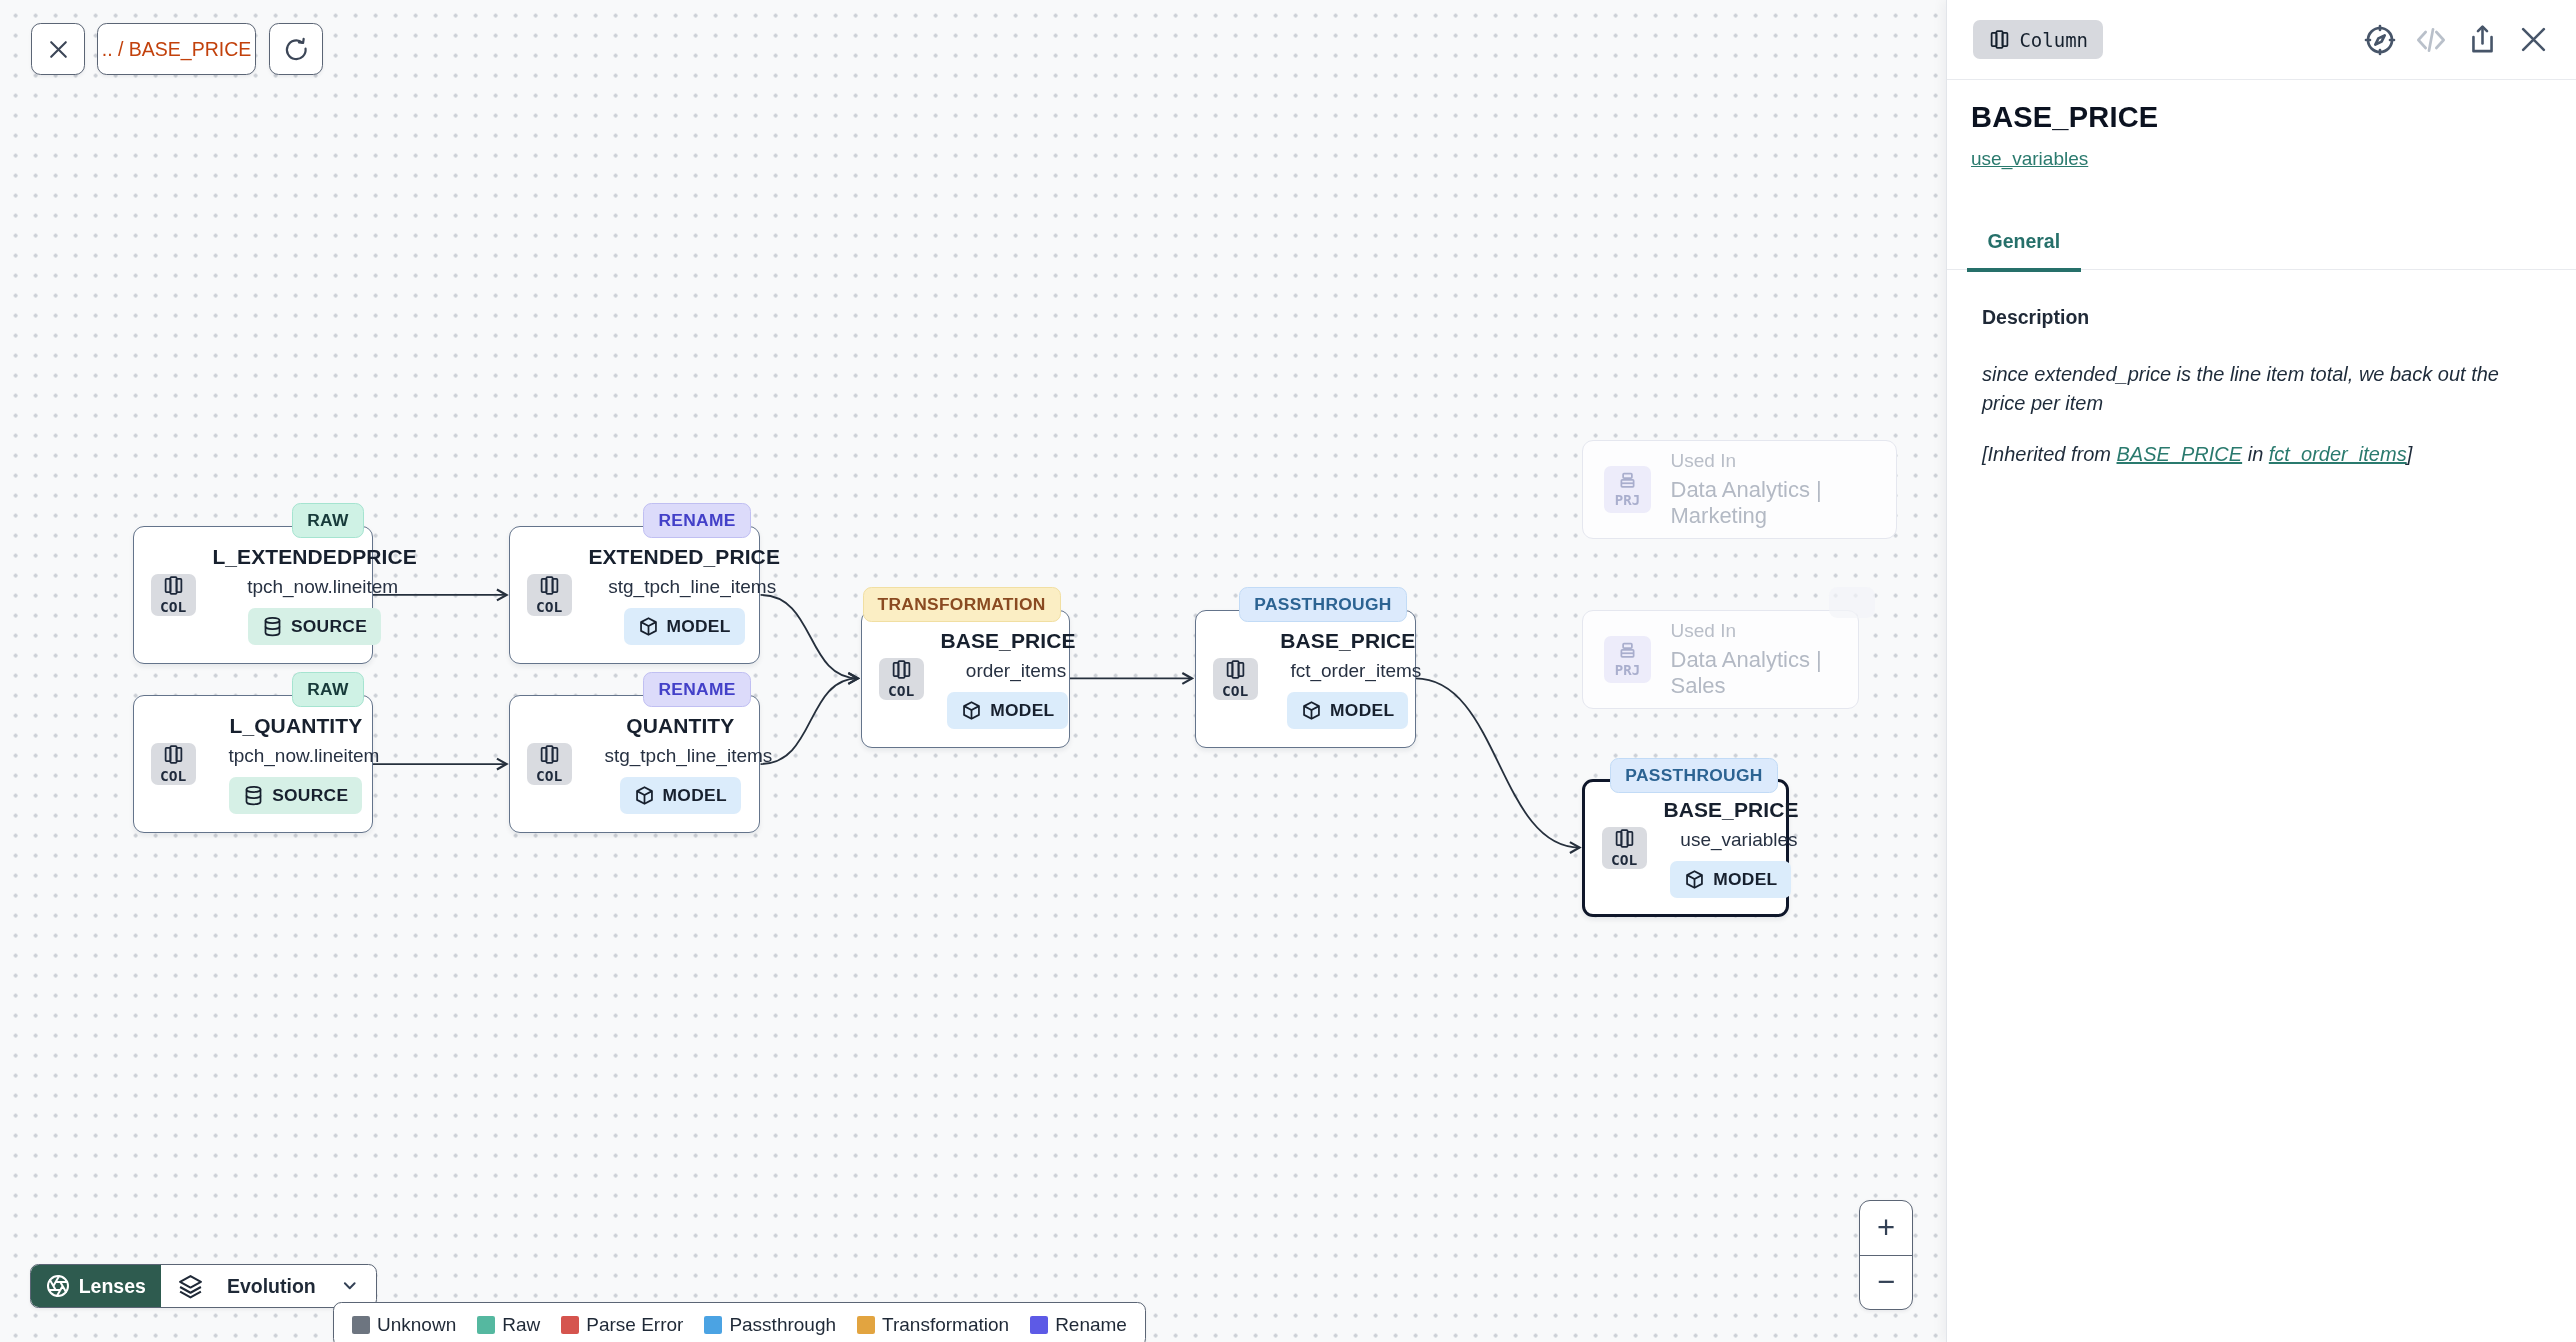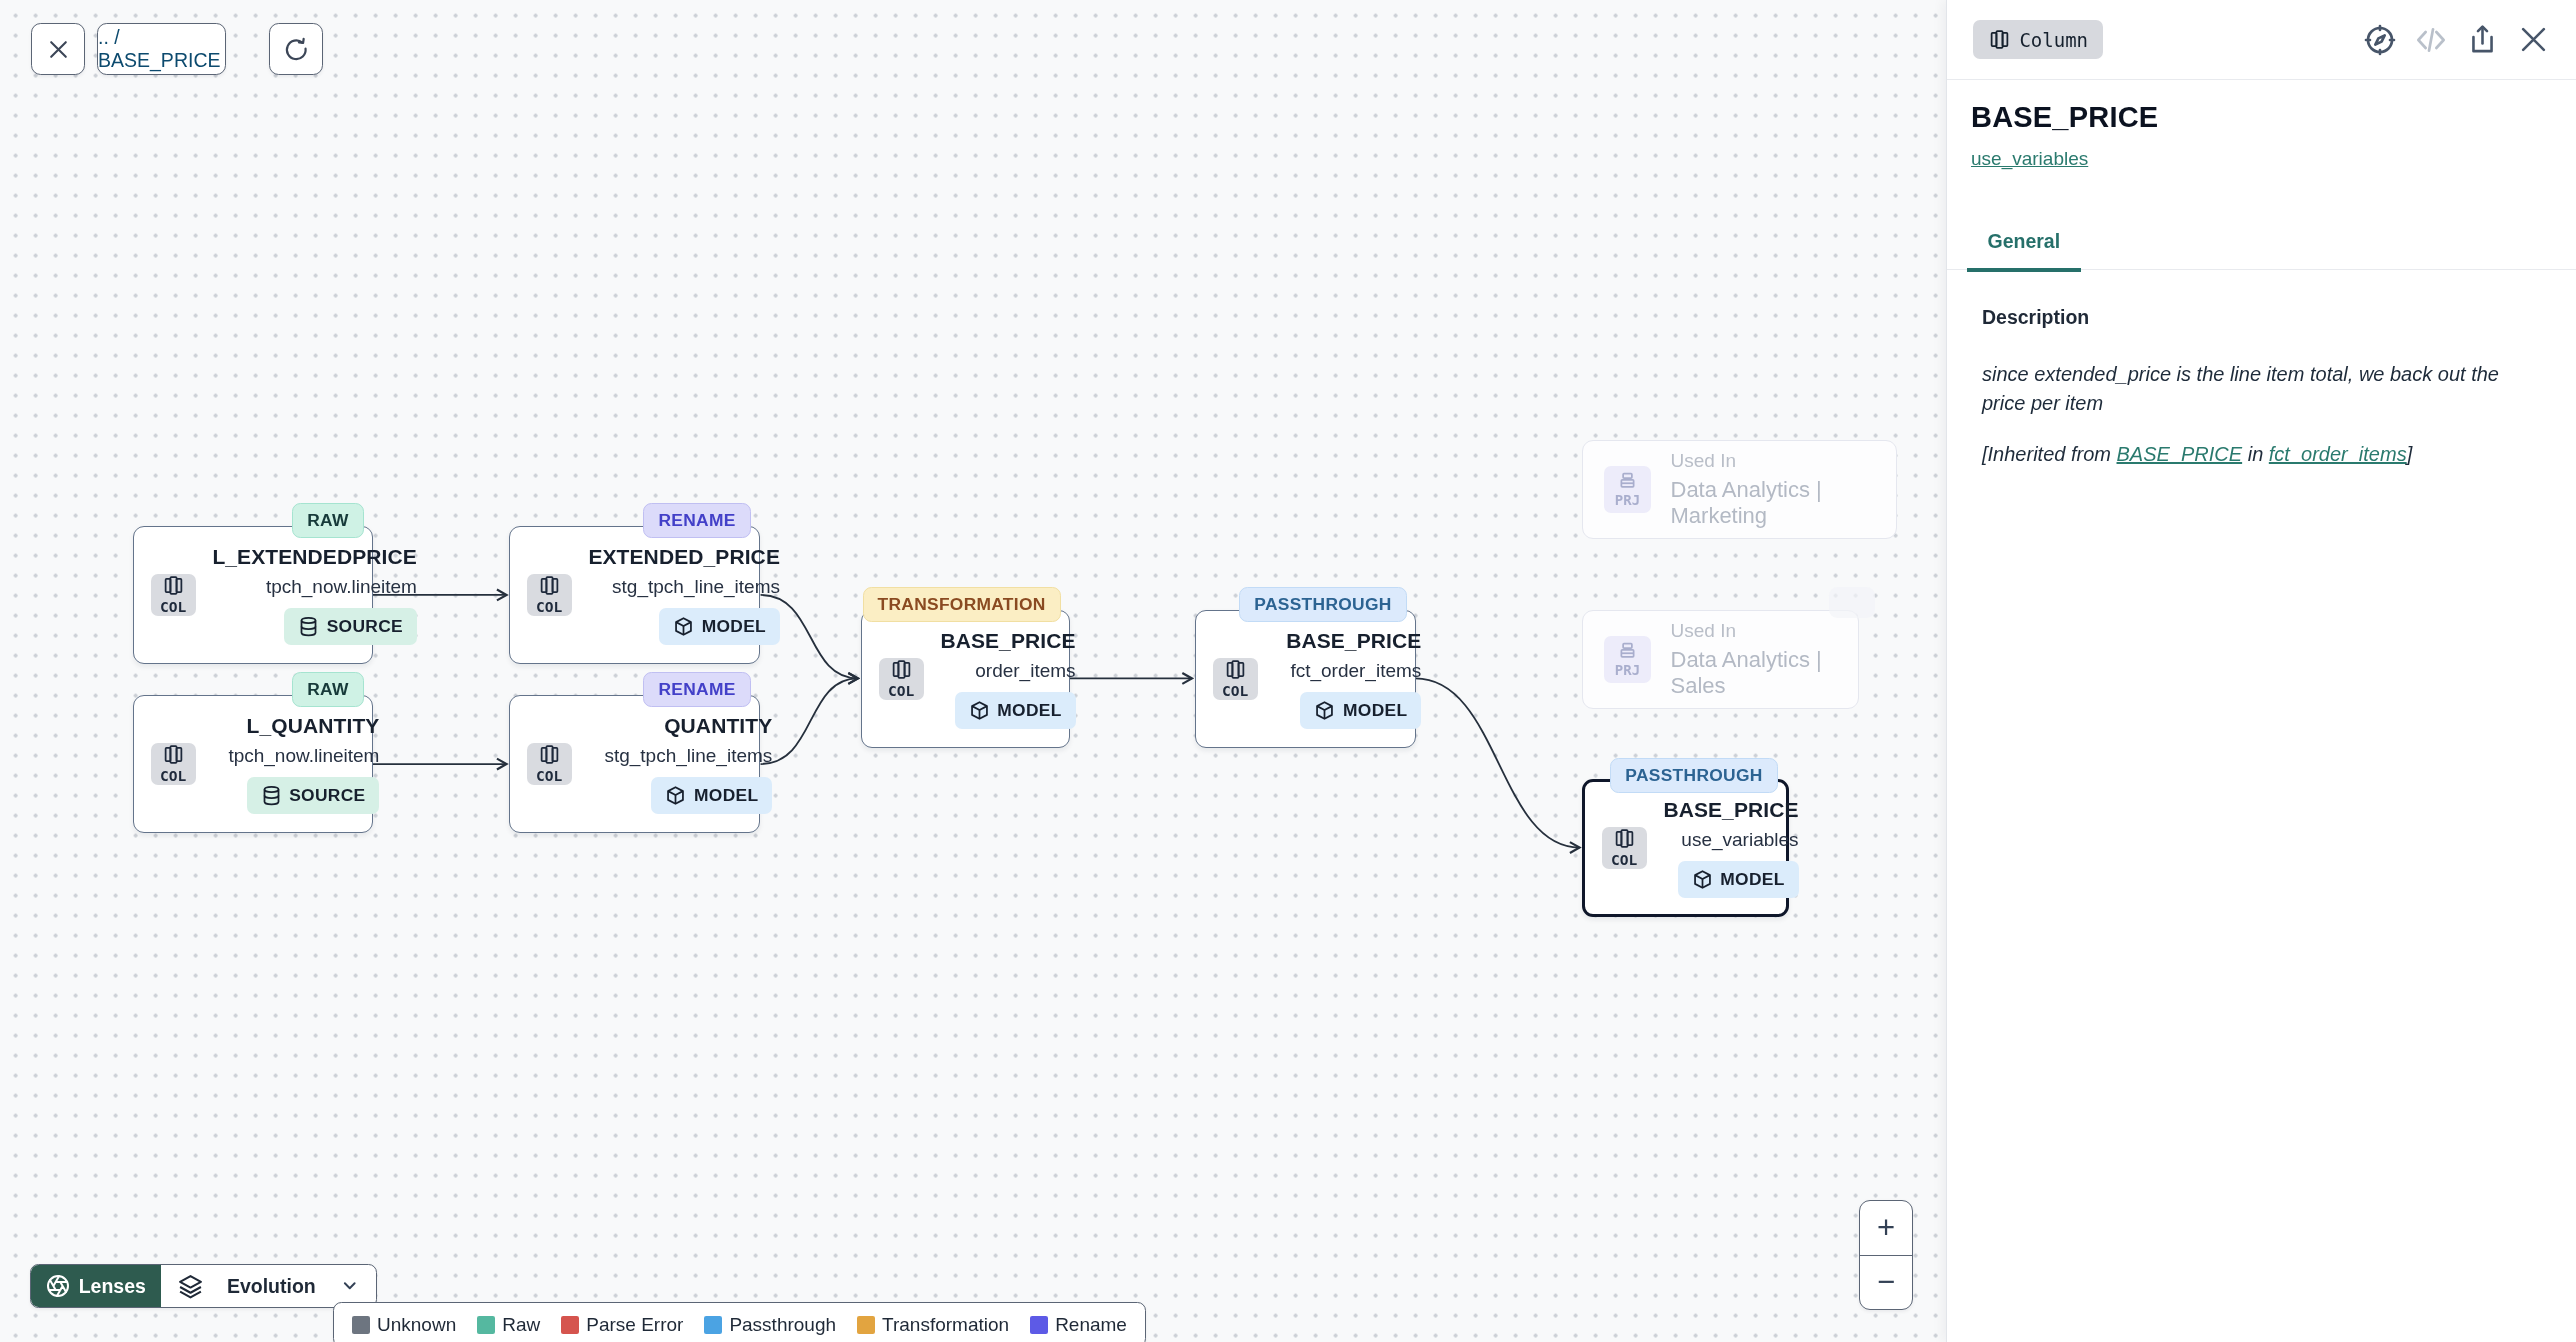--- a/index.html
+++ b/index.html
@@ -22,21 +22,21 @@
 
   
   .tb-btn {
     position:absolute; top:23px; height:52px;
     background:#ffffff; border:1.7px solid #5b6575; border-radius:9.7px;
     display:flex; align-items:center; justify-content:center;
     box-shadow:0 1.4px 3.5px rgba(15,23,42,.06);
     color:#334155; cursor:pointer;
   }
   .tb-close { left:31px; width:54px; }
-  .tb-crumb { left:97px; width:129px; font-size:19.5px; color:#0c4a6e; }
+  .tb-crumb { left:97px; width:159px; font-size:19.5px; color:#c2410c; }
   .tb-refresh { left:269px; width:54px; }
 
   
   .node {
     position:absolute; background:#ffffff;
     border:1.7px solid #64748b; border-radius:11px;
     box-shadow:0 2.1px 5.6px rgba(15,23,42,.07);
   }
   .node.selected { border:3.5px solid #0f172a; }
   .type-badge {
@@ -52,21 +52,21 @@
   .node-body {
     position:absolute; inset:0;
     display:flex; align-items:center; gap:16.7px; padding:0 16.7px;
   }
   .col-box {
     flex:none; width:45px; height:42px; border-radius:7px;
     background:#d9dbe0; color:#1e293b;
     display:flex; flex-direction:column; align-items:center; justify-content:center; gap:1.4px;
   }
   .col-box span { font-family:"DejaVu Sans Mono", monospace; font-size:14.6px; font-weight:700; }
-  .node-main { display:flex; flex-direction:column; align-items:flex-end; gap:6.3px; }
+  .node-main { display:flex; flex-direction:column; align-items:center; gap:6.3px; }
   .node-title { font-size:21px; font-weight:700; color:#17202e; letter-spacing:0.1px; }
   .node-sub { font-size:19px; color:#273142;margin-left:16px; }
   .kind-badge {
     margin-top:3.5px; display:inline-flex; align-items:center; gap:7.7px;
     padding:8px 14px; border-radius:7px;
     font-size:17.4px; font-weight:700; color:#17202e; letter-spacing:0.3px;
   }
   .kind-badge.source { background:#d6f0e6; }
   .kind-badge.model  { background:#dbecfb; }
 

